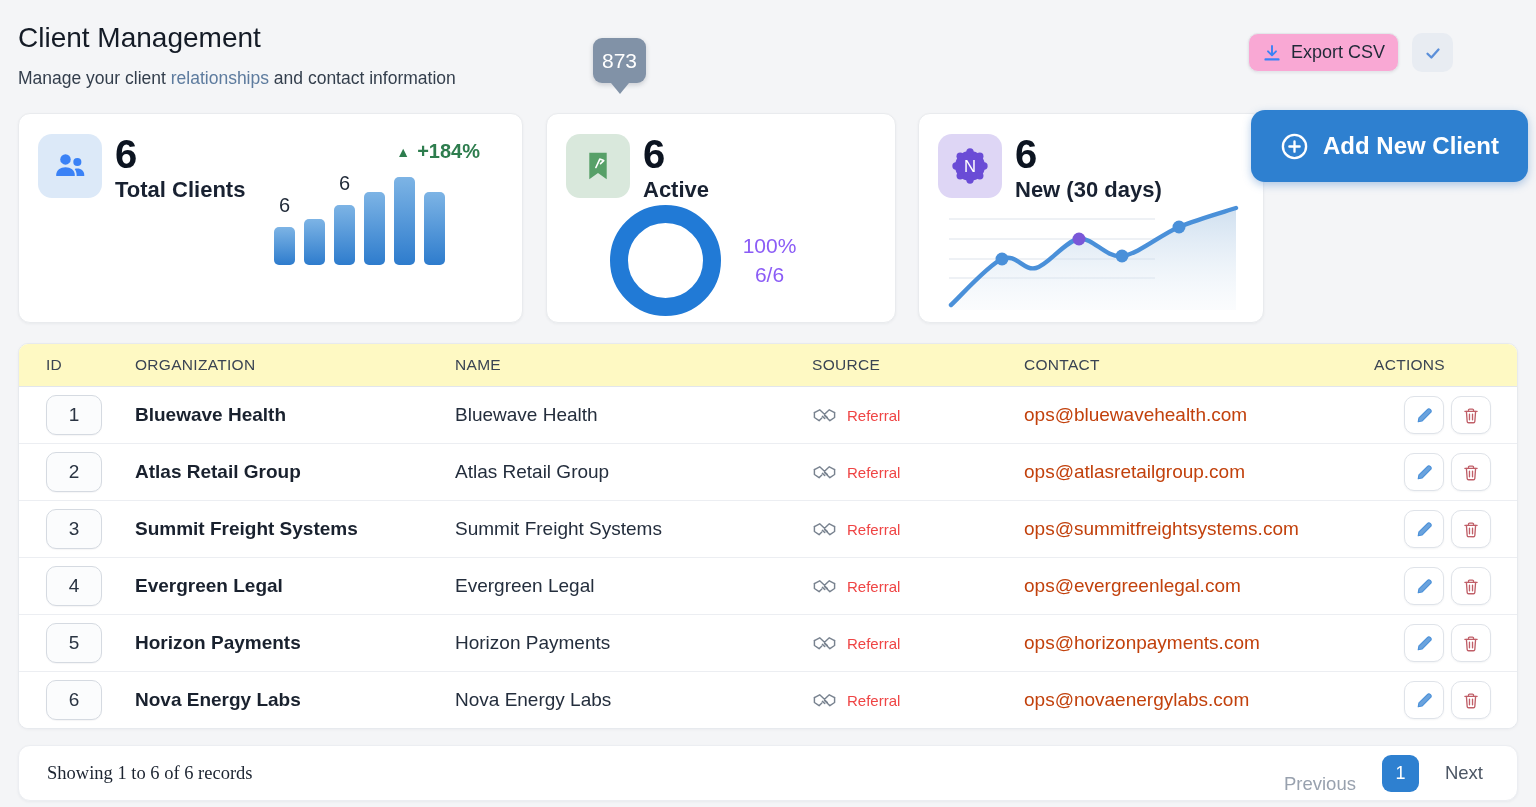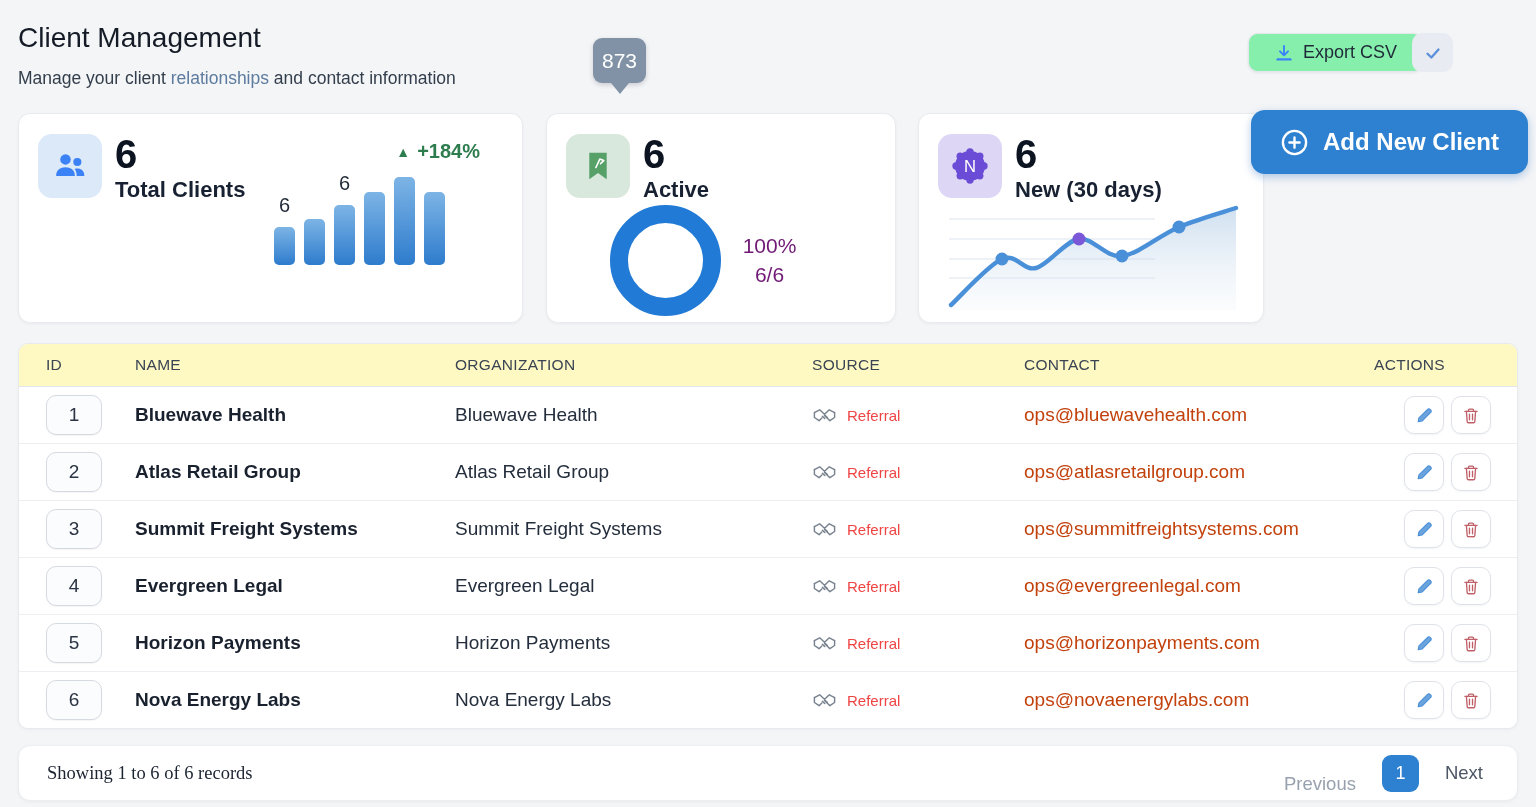--- a/index.html
+++ b/index.html
@@ -10,27 +10,27 @@
   .page-title{position:absolute;left:18px;top:22px;font-size:28px;font-weight:500;color:#141b26;}
   .page-subtitle{position:absolute;left:18px;top:68px;font-size:17.5px;color:#333e4c;}
   .page-subtitle .hl{color:#5d7b9e;}
 
   .tooltip-badge{position:absolute;left:593px;top:38px;min-width:53px;height:45px;background:#8192a7;
       border-radius:9px;color:#fff;font-size:21px;display:flex;align-items:center;justify-content:center;
       box-shadow:0 2px 5px rgba(30,40,60,.2);}
   .tooltip-badge::after{content:"";position:absolute;left:50%;top:100%;transform:translateX(-50%);
       border:9px solid transparent;border-top:11px solid #8192a7;border-bottom:0;}
 
-  .export-btn{position:absolute;left:1248px;top:33px;height:39px;padding:0 25px;display:flex;align-items:center;gap:9px;
-      background:#86efac;border:1px solid #e4e7eb;border-radius:10px;box-shadow:0 1px 3px rgba(20,30,50,.08);
+  .export-btn{position:absolute;left:1248px;top:33px;height:39px;padding:0 13px;display:flex;align-items:center;gap:9px;
+      background:#f9a8d4;border:1px solid #e4e7eb;border-radius:10px;box-shadow:0 1px 3px rgba(20,30,50,.08);
       font-family:inherit;font-size:18px;color:#1f2937;cursor:pointer;}
   .check-btn{position:absolute;left:1412px;top:33px;width:41px;height:39px;background:#e8ecf2;border:none;
       border-radius:10px;display:flex;align-items:center;justify-content:center;cursor:pointer;}
 
-  .add-btn{position:absolute;left:1251px;top:110px;width:277px;height:64px;background:#2e80d0;border:none;
+  .add-btn{position:absolute;left:1251px;top:110px;width:277px;height:72px;background:#2e80d0;border:none;
       border-radius:14px;display:flex;align-items:center;justify-content:center;gap:14px;cursor:pointer;
       font-family:inherit;font-size:24px;font-weight:600;color:#fff;z-index:5;
       box-shadow:0 3px 9px rgba(40,110,190,.35);}
 
   
   .card{position:absolute;top:113px;height:208px;background:#fff;border:1px solid #e9ebee;border-radius:12px;
       box-shadow:0 1px 3px rgba(20,30,50,.05);}
   .card1{left:18px;width:503px;}
   .card2{left:546px;width:348px;}
   .card3{left:918px;width:344px;}
@@ -46,21 +46,21 @@
   .trend{position:absolute;right:42px;top:26px;font-size:20px;font-weight:600;color:#2e7d4e;display:flex;align-items:center;gap:7px;}
   .trend .tri{font-size:14px;}
 
   .bar-chart{position:absolute;left:255px;bottom:57px;display:flex;align-items:flex-end;gap:9px;}
   .bar-col{display:flex;flex-direction:column;align-items:center;justify-content:flex-end;}
   .bar-label{font-size:20px;color:#1f2937;height:24px;line-height:20px;margin-bottom:8px;}
   .bar{width:21px;border-radius:5px;}
 
   .donut{position:absolute;left:63px;top:91px;width:111px;height:111px;border:18px solid #217ad6;border-radius:50%;
       box-sizing:border-box;}
-  .donut-stats{position:absolute;left:185px;top:117px;width:75px;text-align:center;font-size:21px;color:#701a75;line-height:29px;}
+  .donut-stats{position:absolute;left:185px;top:117px;width:75px;text-align:center;font-size:21px;color:#8b5cf6;line-height:29px;}
 
   .line-chart{position:absolute;left:0;top:0;width:344px;height:208px;}
   .gridline{stroke:#e8edf2;stroke-width:1.6;}
 
   
   .table-card{position:absolute;left:18px;top:343px;width:1500px;background:#fff;border:1px solid #e7eaee;
       border-radius:10px;box-shadow:0 1px 3px rgba(20,30,50,.04);overflow:hidden;box-sizing:border-box;}
   .thead,.trow{display:grid;grid-template-columns:89px 320px 357px 212px 350px 1fr;align-items:center;padding-left:27px;}
   .thead{height:42px;background:#fef9c3;border-bottom:1px solid #e2e6ec;font-size:15.5px;color:#3a4453;letter-spacing:.3px;}
   .trow{height:56px;border-bottom:1px solid #eceef2;background:#fff;}
@@ -234,22 +234,22 @@
       <div class="stat-col">
         <div class="stat-value">6</div>
         <div class="stat-label">New (30 days)</div>
       </div>
     </div>
   </div>
 
   <div class="table-card">
     <div class="thead">
       <div>ID</div>
+      <div>ORGANIZATION</div>
       <div>NAME</div>
-      <div>ORGANIZATION</div>
       <div>SOURCE</div>
       <div>CONTACT</div>
       <div>ACTIONS</div>
     </div>
     <div>
   <div class="trow">
     <div class="cell cell-id"><span class="id-badge">1</span></div>
     <div class="cell cell-name">Bluewave Health</div>
     <div class="cell cell-org">Bluewave Health</div>
     <div class="cell cell-source">

